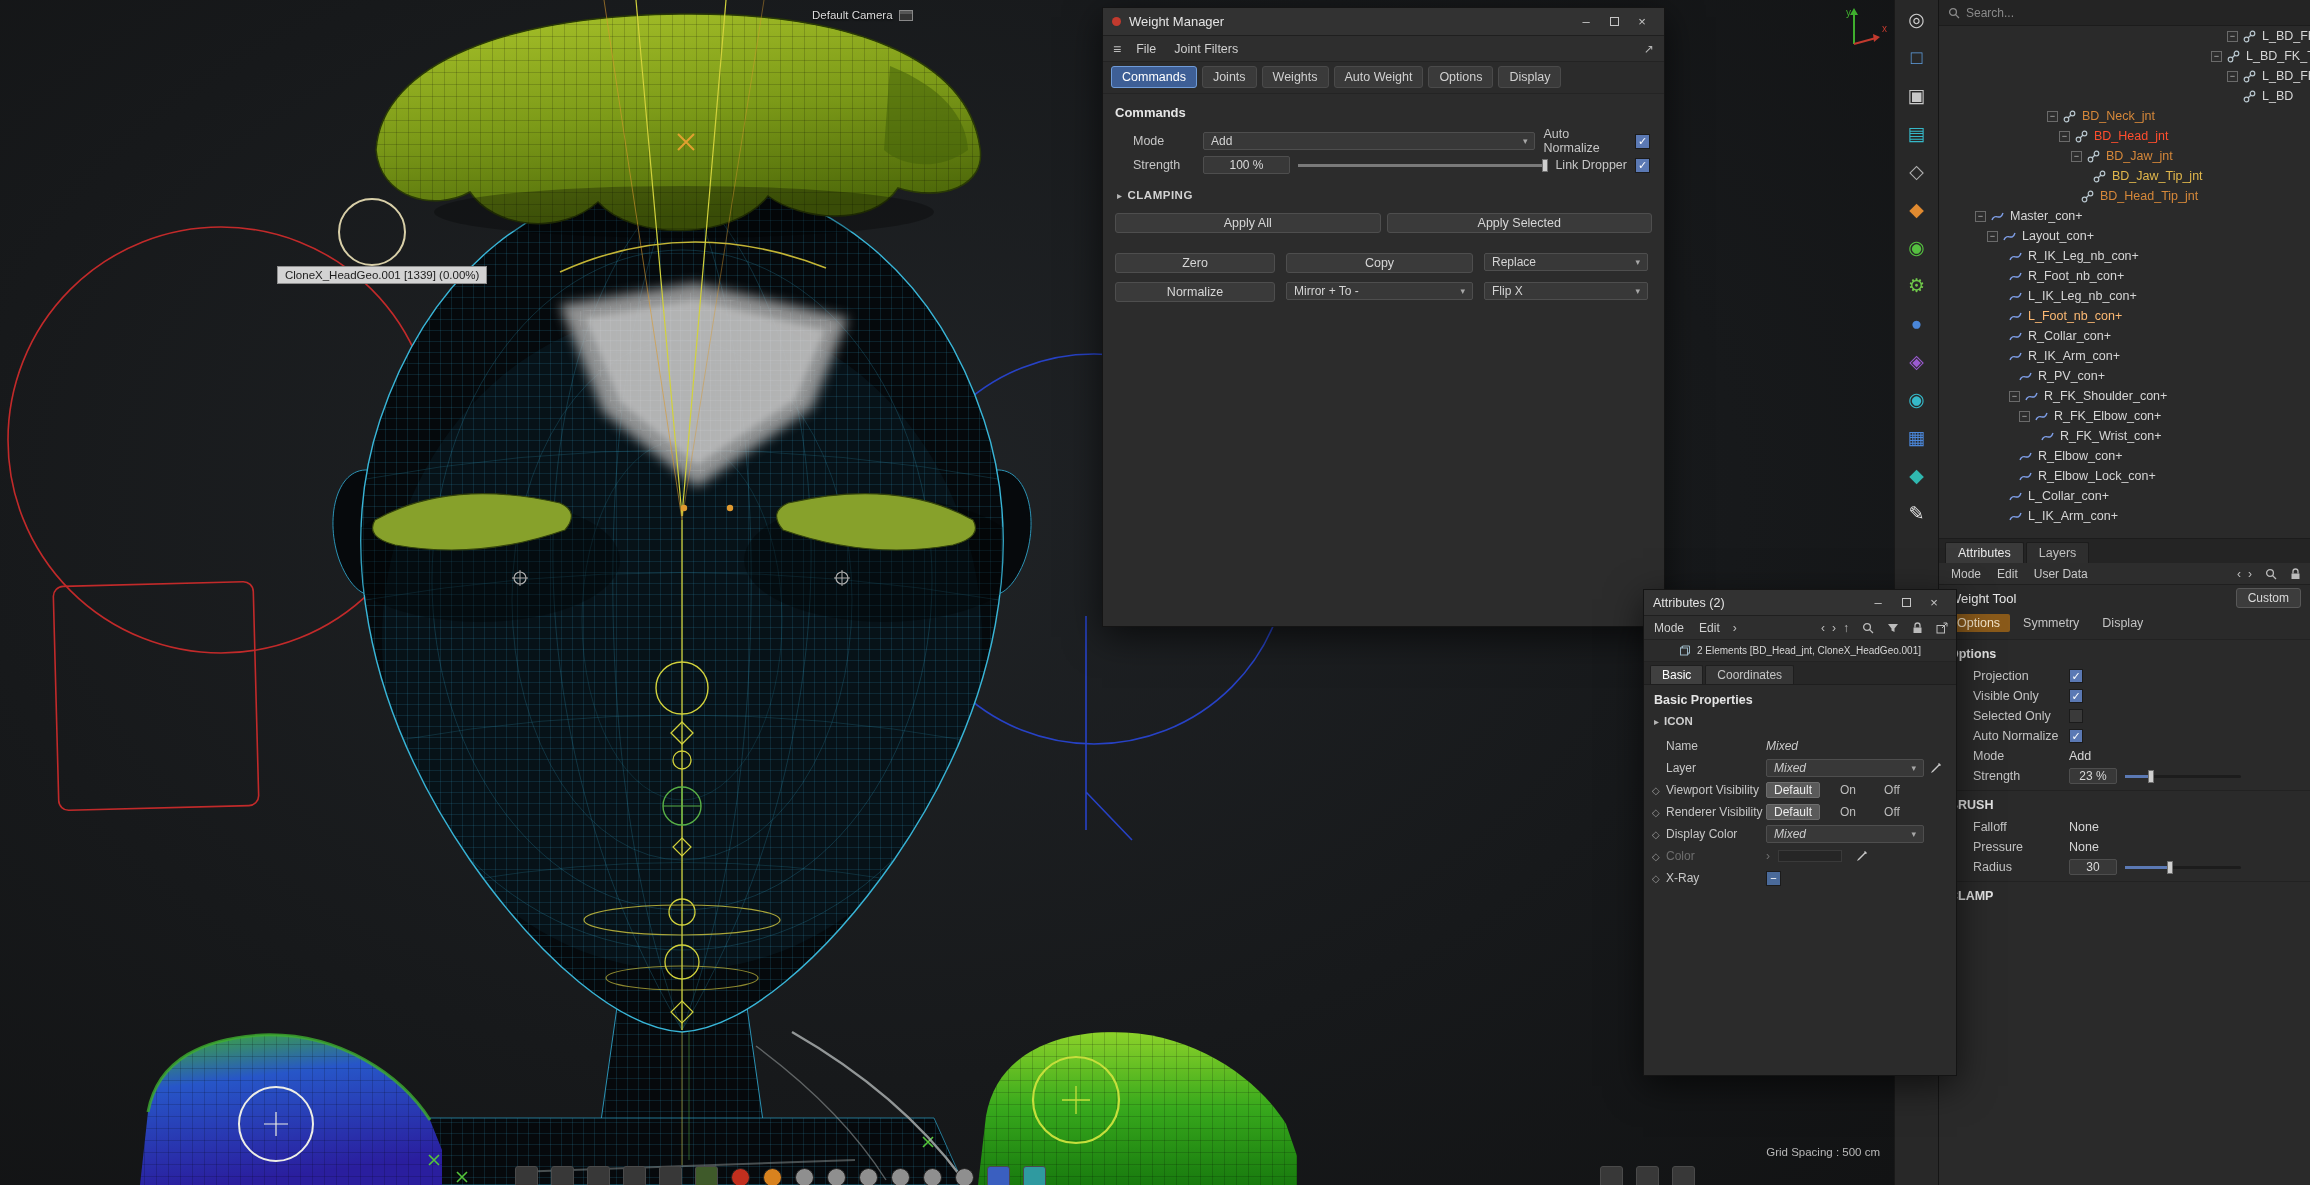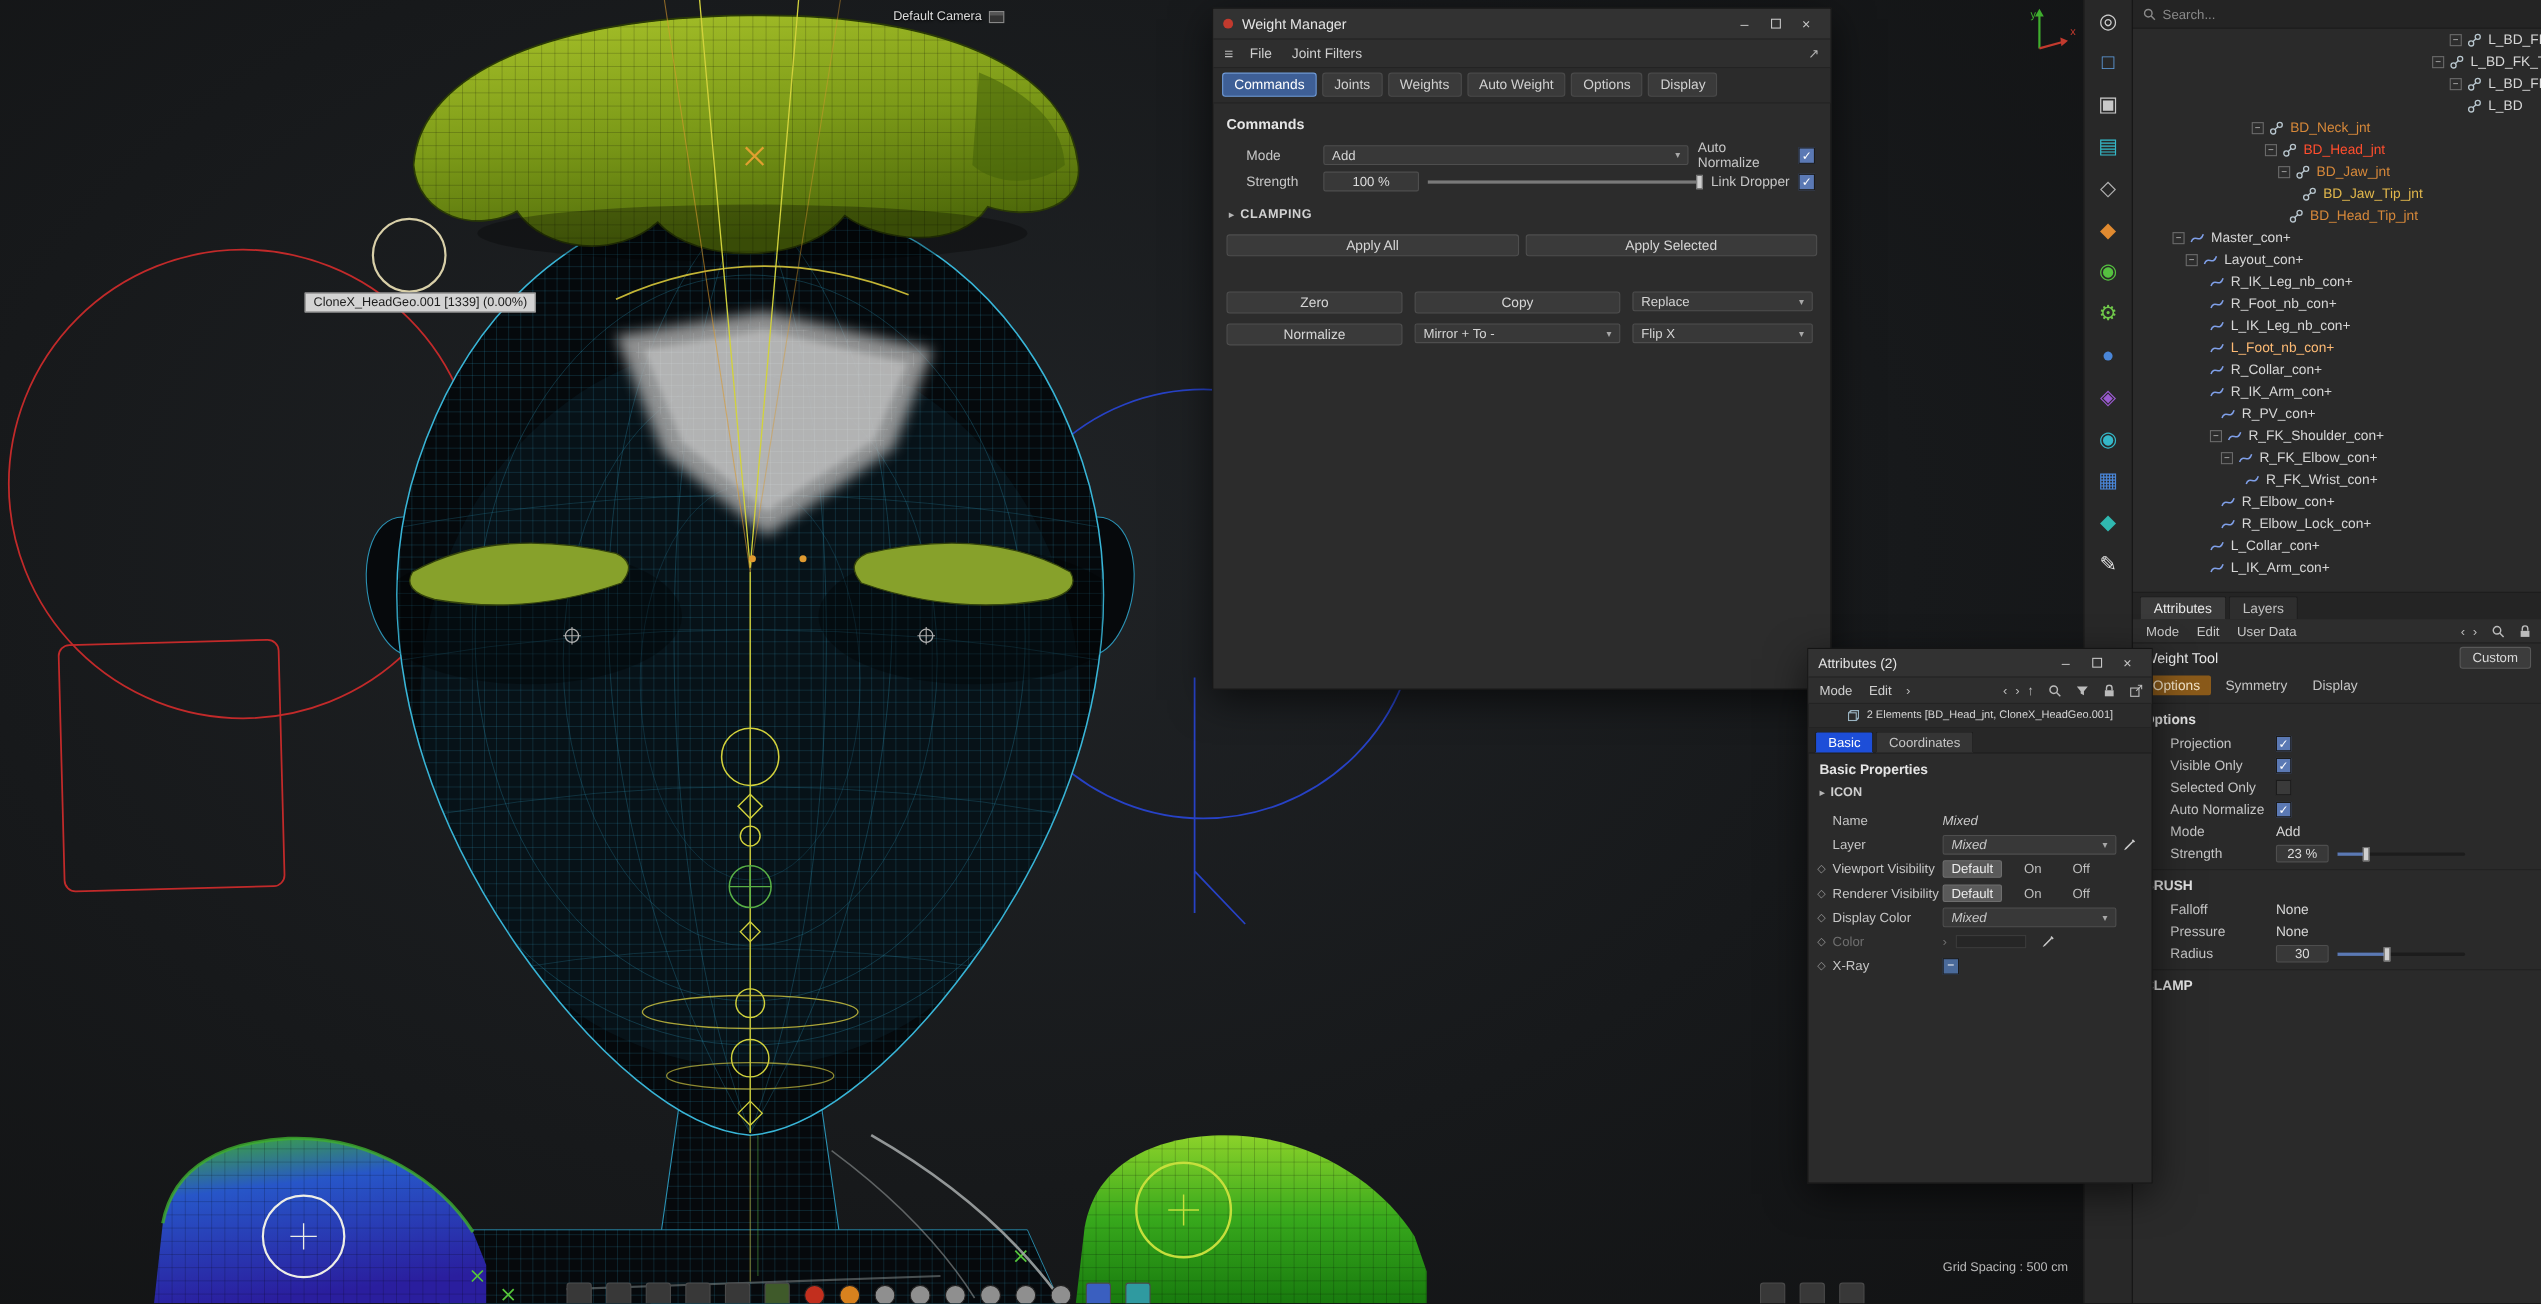--- a/index.html
+++ b/index.html
@@ -72,35 +72,35 @@
     border-radius:3px; color:#d0d0d0; }
   .wm-tab.active { background:#3e5f96; border-color:#6f9bd8; color:#ffffff; }
   .wm-content { padding:8px 10px; }
   .wm-section { font-size:13px; font-weight:bold; color:#e6e6e6; padding:3px 0 9px 2px; }
   .wm-row { display:flex; align-items:center; height:24px; padding-left:20px; gap:8px; }
   .wm-lbl { width:62px; font-size:12.5px; color:#c6c6c6; flex:none; }
   .chk-group { margin-left:auto; display:flex; align-items:center; gap:8px; padding-right:4px;
     font-size:12.5px; color:#c6c6c6; }
   .clamping-row { margin:12px 0 12px 4px; font-size:11.5px; font-weight:bold; letter-spacing:.5px;
     color:#d2d2d2; display:flex; align-items:center; }
-  .wm-apply-row { display:flex; gap:6px; margin:2px 2px 32px;justify-content:center; }
+  .wm-apply-row { display:flex; gap:6px; margin:2px 2px 20px;justify-content:center; }
   .wm-grid-row { display:flex; gap:11px; margin:0 2px 9px; }
   .wm-grid-row .c1 { width:160px; } .wm-grid-row .c2 { width:187px; } .wm-grid-row .c3 { width:164px; }
 
   
   #attr2 { left:1643px; top:589px; width:314px; height:487px; z-index:60; background:#2b2b2b; }
   #attr2 .titlebar { height:26px; }
   #attr2 .titlebar .title { font-size:12.5px; }
   #attr2 .menubar { height:24px; padding:0 8px; gap:11px; font-size:12px; }
   .a2-info { height:22px; display:flex; align-items:center; gap:6px; padding:0 8px;
     font-size:10px; color:#d6d6d6; border-bottom:1px solid #232323; white-space:nowrap; overflow:hidden;justify-content:center; }
   .a2-tabs { display:flex; gap:2px; padding:3px 6px 0; background:#272727; border-bottom:1px solid #1e1e1e; }
   .a2-tab { padding:2px 11px; font-size:12px; background:#353535; color:#c6c6c6;
     border:1px solid #1e1e1e; border-bottom:none; border-radius:2px 2px 0 0; }
-  .a2-tab.active { background:#1d4ed8; color:#ffffff; }
+  .a2-tab.active { background:#404040; color:#ffffff; }
   .a2-body { padding:6px 8px; }
   .a2-section { font-size:12.5px; font-weight:bold; color:#e4e4e4; padding:2px 0 8px 2px; }
   .a2-iconrow { font-size:11.5px; font-weight:bold; color:#cfcfcf; padding:0 0 8px 2px;
     display:flex; align-items:center; }
   .a2-row { height:22px; display:flex; align-items:center; font-size:12px; color:#c6c6c6; }
   .a2-row .diamond { width:14px; color:#969696; font-size:10px; flex:none; }
   .a2-row .lbl { width:100px; flex:none; white-space:nowrap; }
   .a2-row.disabled .lbl, .a2-row.disabled .dim-arrow { color:#6e6e6e; }
   .mixed-text { font-style:italic; color:#c9c9c9; }
   .tri { padding:1px 8px; margin-right:12px; color:#bdbdbd; font-size:12px; border-radius:2px; }

